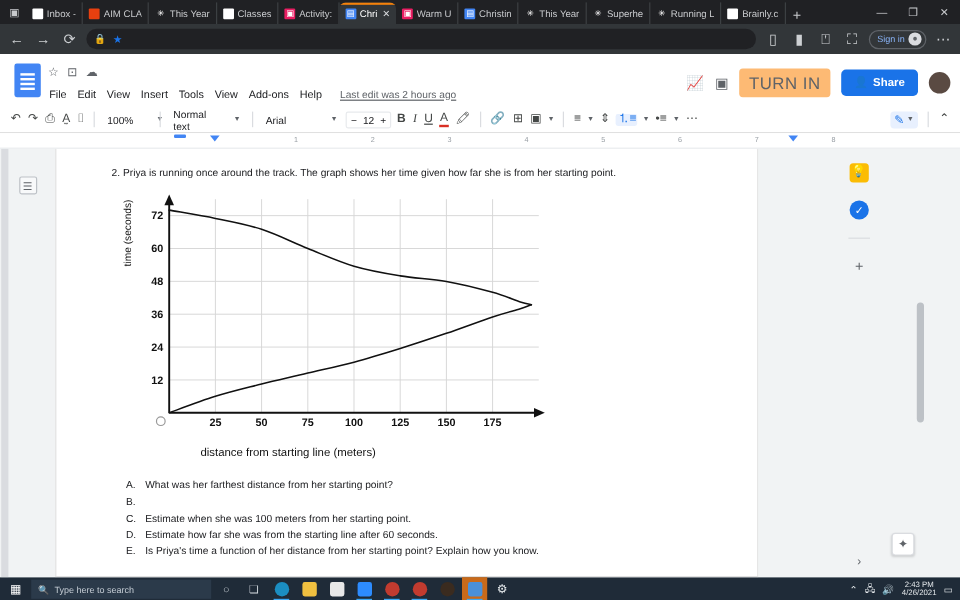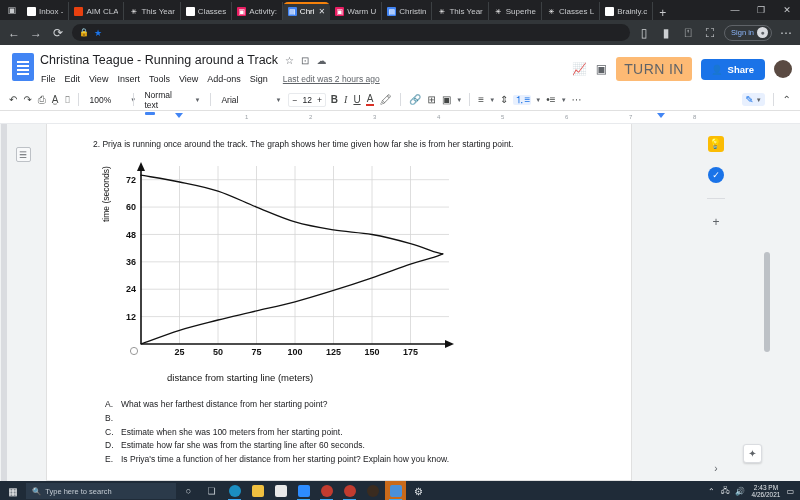--- a/index.html
+++ b/index.html
@@ -324,21 +324,21 @@
     <div class="tab">
       <span class="fav fav-star">✳</span>
       <span class="tlabel">This Year</span>
     </div>
     <div class="tab">
       <span class="fav fav-star">✳</span>
       <span class="tlabel">Superhe</span>
     </div>
     <div class="tab">
       <span class="fav fav-star">✳</span>
-      <span class="tlabel">Classes L</span>
+      <span class="tlabel">Running L</span>
     </div>
     <div class="tab">
       <span class="fav fav-b">B</span>
       <span class="tlabel">Brainly.c</span>
     </div>
 
     <div id="new-tab">+</div>
 
     <div id="win-controls">
       <div class="sys-btn">—</div>
@@ -367,34 +367,33 @@
     </div>
     <div class="nav-icon">⋯</div>
   </div>
 </div>
 
 <div id="docs-header">
   <div id="docs-logo"></div>
 
   <div id="title-block">
     <div id="title-row">
-      <span id="doc-title">Christina Teague - Running around a Track</span>
       <span class="title-icon">☆</span>
       <span class="title-icon">⊡</span>
       <span class="title-icon">☁</span>
     </div>
     <div id="menu-row">
       <span class="menu-item">File</span>
       <span class="menu-item">Edit</span>
       <span class="menu-item">View</span>
       <span class="menu-item">Insert</span>
       <span class="menu-item">Tools</span>
       <span class="menu-item">View</span>
       <span class="menu-item">Add-ons</span>
-      <span class="menu-item">Sign</span>
+      <span class="menu-item">Help</span>
       <span id="last-edit">Last edit was 2 hours ago</span>
     </div>
   </div>
 
   <div id="header-actions">
     <span class="hdr-icon">📈</span>
     <span class="hdr-icon">▣</span>
     <span id="turn-in-btn">TURN IN</span>
     <span id="share-btn">
       <span>👤</span>

